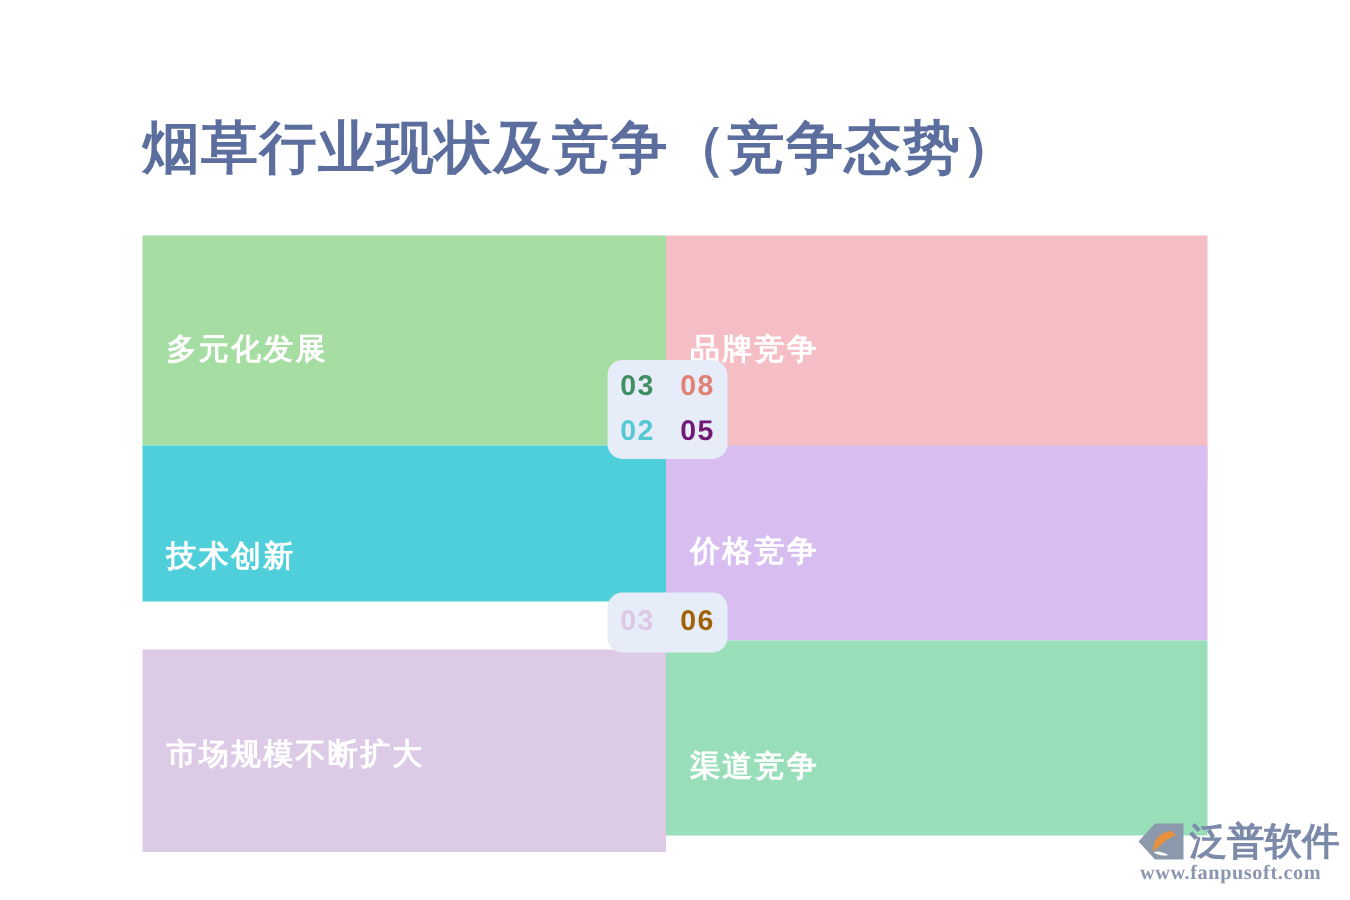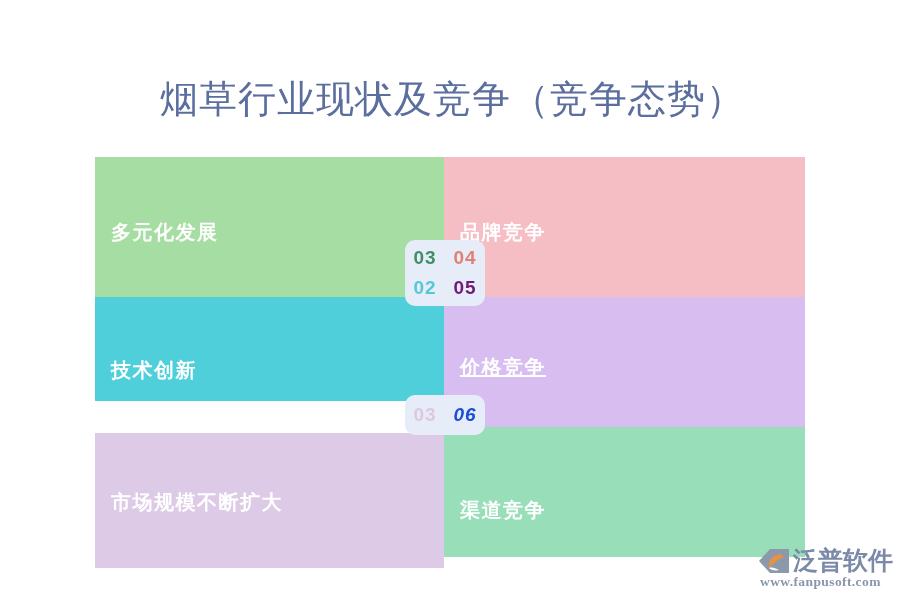--- a/index.html
+++ b/index.html
@@ -24,23 +24,23 @@
   }
 
   
   #title {
     position: absolute;
     left: 95px;
     top: 68px;
     width: 715px;
     height: 62px;
     line-height: 62px;
-    text-align: center;
+    text-align: left;
     font-size: 38px;
-    font-weight: normal;
+    font-weight: bold;
     letter-spacing: 1px;
     color: #5b6e9e;
     white-space: nowrap;
   }
 
   
   #matrix {
     position: absolute;
     left: 95px;
     top: 135px;
@@ -167,37 +167,37 @@
 
     <div class="cell col-left lrow3" style="background: rgb(221, 202, 230);">
       <div class="cell-label" style="top: 56px; color: rgb(255, 255, 255);">市场规模不断扩大</div>
     </div>
 
     <div class="cell col-right rrow1" style="background: rgb(245, 189, 196);">
       <div class="cell-label" style="top: 62px; color: rgb(255, 255, 255);">品牌竞争</div>
     </div>
 
     <div class="cell col-right rrow2" style="background: rgb(215, 189, 240);">
-      <div class="cell-label" style="top: 57px; color: rgb(255, 255, 255); text-decoration: underline;">价格竞争</div>
+      <div class="cell-label" style="top: 57px; color: rgb(255, 255, 255);">价格竞争</div>
     </div>
 
     <div class="cell col-right rrow3" style="background: rgb(152, 223, 185);">
       <div class="cell-label" style="top: 70px; color: rgb(255, 255, 255);">渠道竞争</div>
     </div>
 
     <div class="badge" id="badge-a" style="background: rgb(230, 237, 248);">
       <div class="num" style="color: rgb(63, 143, 99);">03</div>
-      <div class="num" style="color: rgb(224, 130, 115);">04</div>
+      <div class="num" style="color: rgb(224, 130, 115);">08</div>
       <div class="num" style="color: rgb(84, 201, 212); text-align: center;">02</div>
       <div class="num" style="color: #701a75;">05</div>
     </div>
 
     <div class="badge" id="badge-b" style="background: rgb(230, 237, 248);">
       <div class="num" style="color: rgb(221, 200, 228);">03</div>
-      <div class="num" style="color: #1d4ed8; font-style: italic;">06</div>
+      <div class="num" style="color: #a16207;">06</div>
     </div>
 
   </div>
 
   <div id="logo">
     <svg id="logo-mark" viewBox="0 0 34 28">
       <path d="M2 14 L13 2 L32 2 L32 26 L13 26 Z" fill="#8c99ad"></path>
       <path d="M24 7 C16 8, 11 13, 12 21 C17 16, 21 12, 27 10 Z" fill="#e8913f"></path>
       <path d="M12 21 C14 23, 18 24, 22 23 C18 21, 15 20, 12 21 Z" fill="#ffffff"></path>
     </svg>

